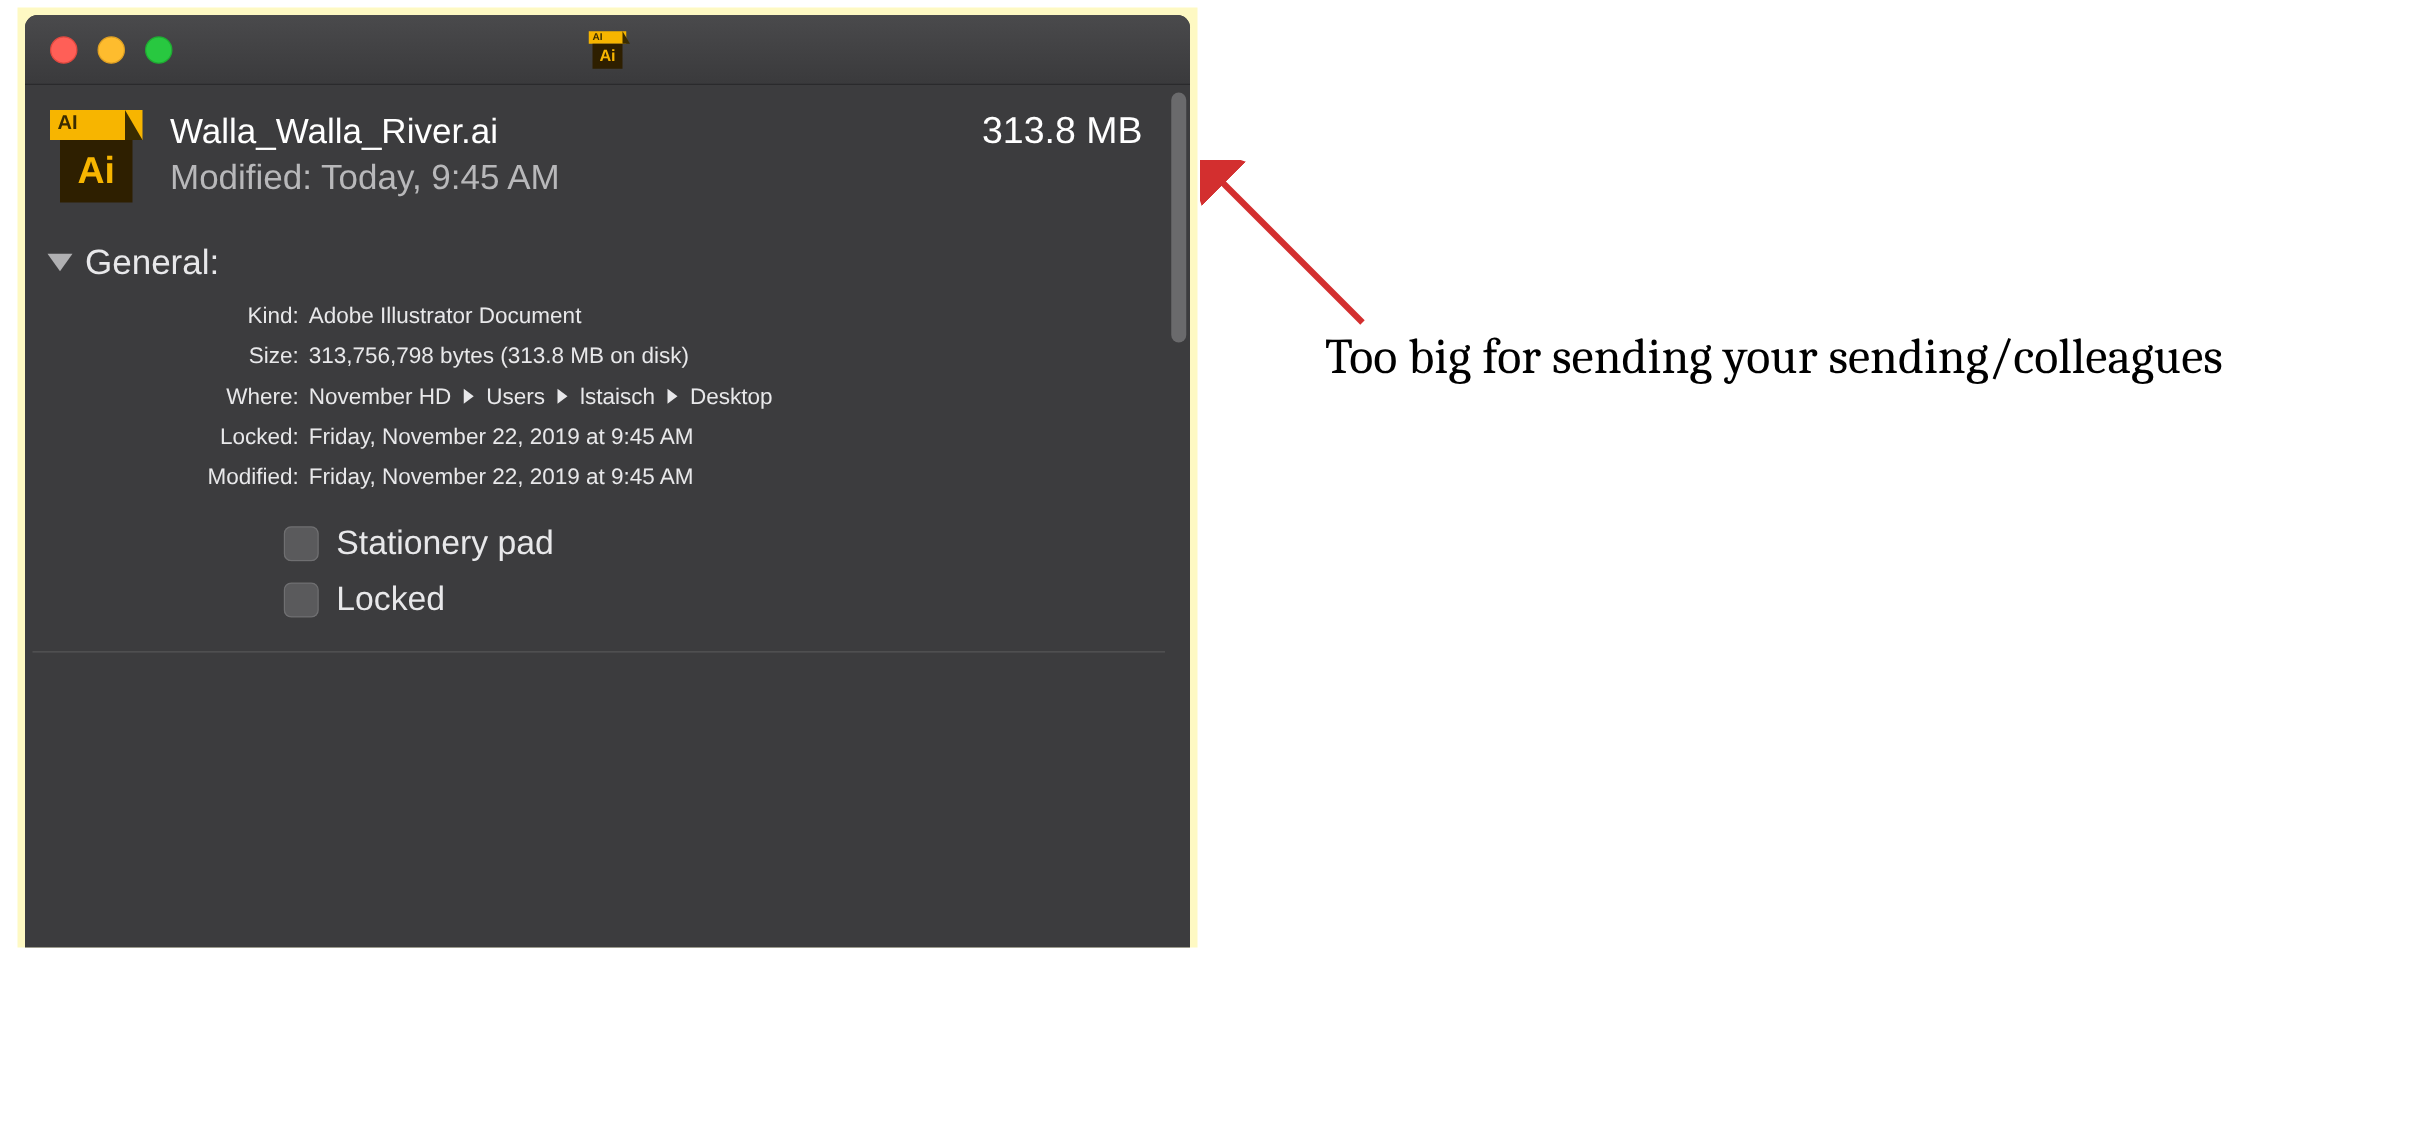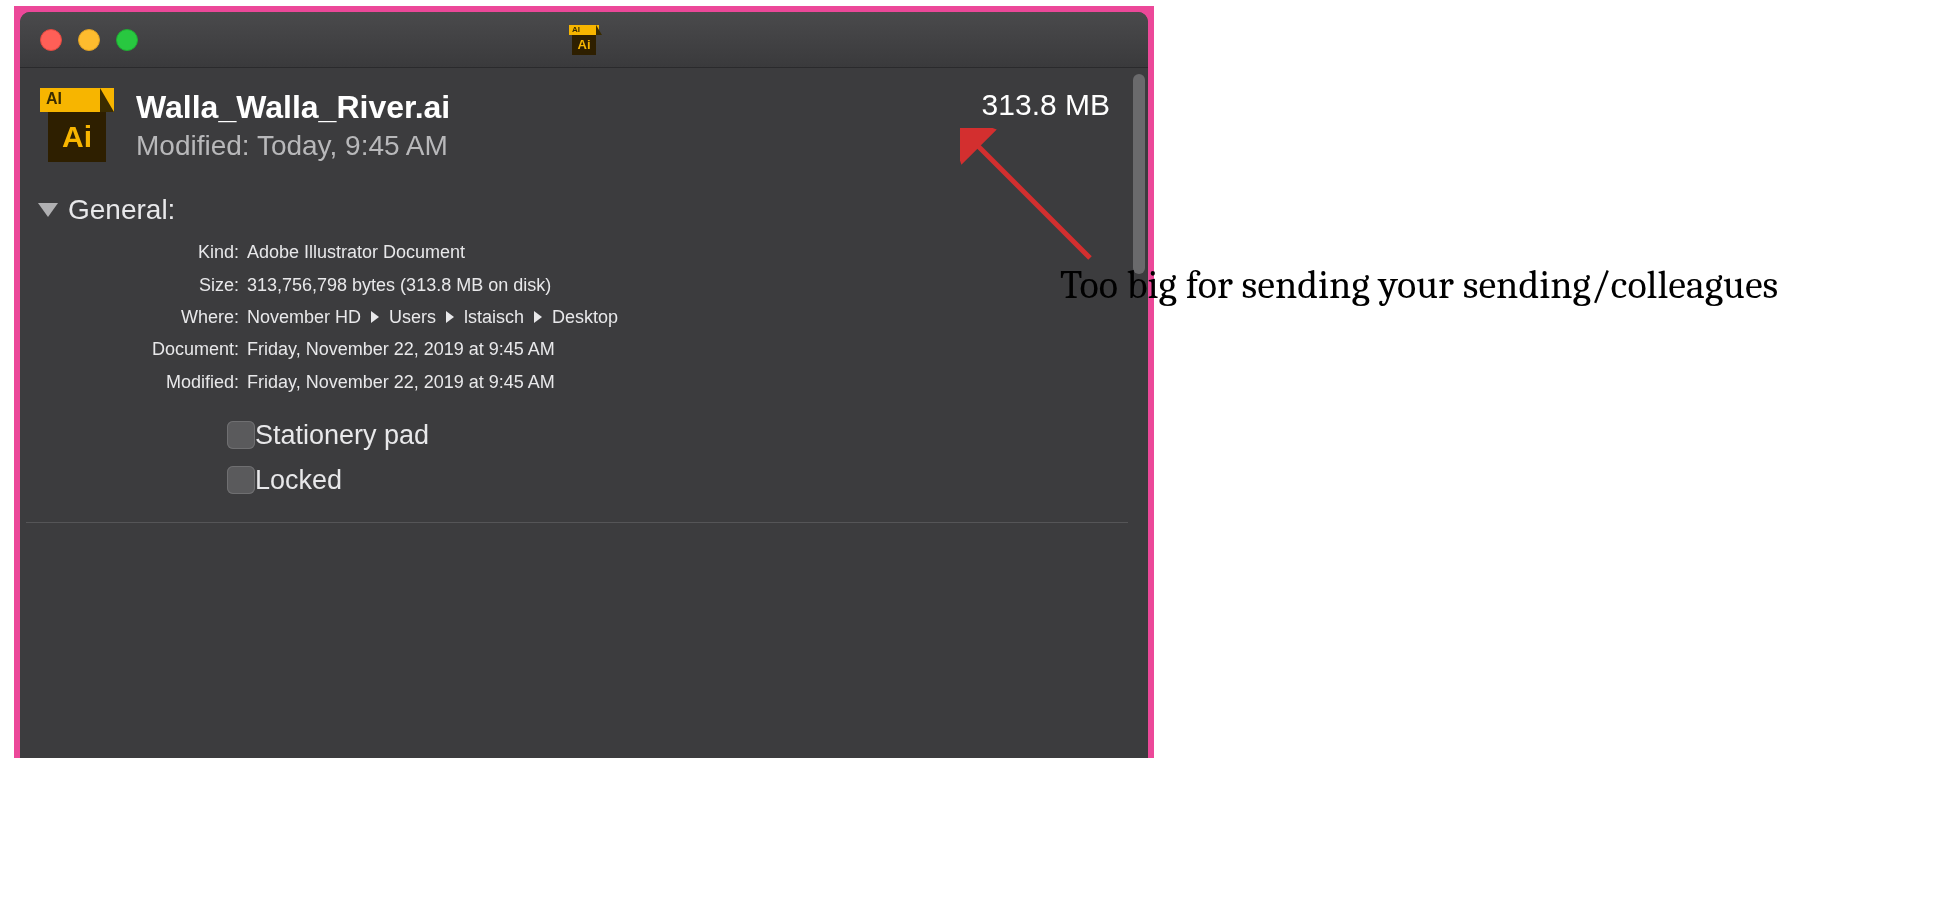--- a/index.html
+++ b/index.html
@@ -7,23 +7,23 @@
       font-family: -apple-system, "Helvetica Neue", Arial, sans-serif;
       background: #ffffff;
       width: 1939px;
       height: 917px;
       position: relative;
     }
     .canvas {
       position: absolute;
       left: 14px;
       top: 6px;
-      width: 1140px;
+      width: 944px;
       height: 752px;
-      background: #ec4899;
+      background: #fef9c3;
       padding: 6px 6px 0 6px;
     }
     .info-window {
       width: 100%;
       height: 100%;
       background: #3c3c3e;
       border-radius: 10px 10px 0 0;
       overflow: hidden;
       position: relative;
       display: flex;
@@ -86,21 +86,21 @@
       display: flex;
       align-items: flex-start;
       padding: 20px 10px 16px 14px;
     }
     .big-ai-icon { width: 74px; height: 74px; position: relative; margin-right: 22px; flex-shrink:0;}
     .big-ai-top { position:absolute; top:0; left:0; width:74px; height:24px; background:#f7b500;}
     .big-ai-top::after{content:'';position:absolute;right:0;top:0;width:0;height:0;border-left:14px solid #3a2c00;border-top:24px solid transparent;}
     .big-ai-top-txt{position:absolute;left:6px;top:2px;font-weight:800;font-size:16px;color:#3a2c00;}
     .big-ai-bot{position:absolute;top:24px;left:8px;width:58px;height:50px;background:#2e1f00;display:flex;align-items:center;justify-content:center;color:#f7b500;font-weight:800;font-size:30px;}
     .file-meta { flex: 1; }
-    .file-name { font-size: 32px; font-weight: 700; color: #ffffff; line-height: 1.2; }
+    .file-name { font-size: 28px; font-weight: 400; color: #ffffff; line-height: 1.2; }
     .file-modified { font-size: 28px; color: #b8b8ba; margin-top: 4px; }
     .file-size { font-size: 30px; color: #ffffff; font-weight: 400; margin-left: 16px; padding-right: 8px; white-space: nowrap;}
 
     .tags-field {
       margin: 6px 10px 0 10px;
       border: 1px solid #5a5a5c;
       background: #3a3a3c;
       height: 92px;
       padding: 6px 12px;
       color: #8a8a8c;
@@ -132,21 +132,21 @@
       column-gap: 8px;
       row-gap: 8px;
       font-size: 18px;
       line-height: 1.35;
     }
     .kv-key { color: #e8e8ea; text-align: right; }
     .kv-val { color: #e8e8ea; display:flex; align-items:center; flex-wrap:wrap; gap: 6px;}
     .path-sep { display:inline-flex; width:0;height:0;border-top:6px solid transparent;border-bottom:6px solid transparent;border-left:8px solid #e8e8ea; margin: 0 4px;}
 
     .checks { margin: 26px 0 0 193px; }
-    .check-row { display:flex; align-items:center; font-size: 27px; color: #e8e8ea; margin-bottom: 14px; text-align: right;}
+    .check-row { display:flex; align-items:center; gap: 14px; font-size: 27px; color: #e8e8ea; margin-bottom: 14px; text-align: right;}
     .checkbox {
       width: 28px; height: 28px; border-radius: 6px;
       background: #5a5a5c;
       box-shadow: inset 0 0 0 1px #6f6f71;
     }
     .divider { height:1px; background:#555557; margin: 6px 0 0 0;}
 
     
     .annotation-arrow {
       position: absolute;
@@ -223,21 +223,21 @@
             <div class="kv-val">
               <span>November HD</span>
               <span class="path-sep"></span>
               <span>Users</span>
               <span class="path-sep"></span>
               <span>lstaisch</span>
               <span class="path-sep"></span>
               <span>Desktop</span>
             </div>
 
-            <div class="kv-key">Document:</div>
+            <div class="kv-key">Locked:</div>
             <div class="kv-val">Friday, November 22, 2019 at 9:45 AM</div>
 
             <div class="kv-key">Modified:</div>
             <div class="kv-val">Friday, November 22, 2019 at 9:45 AM</div>
           </div>
 
           <div class="checks">
             <div class="check-row">
               <div class="checkbox"></div>
               <span>Stationery pad</span>

